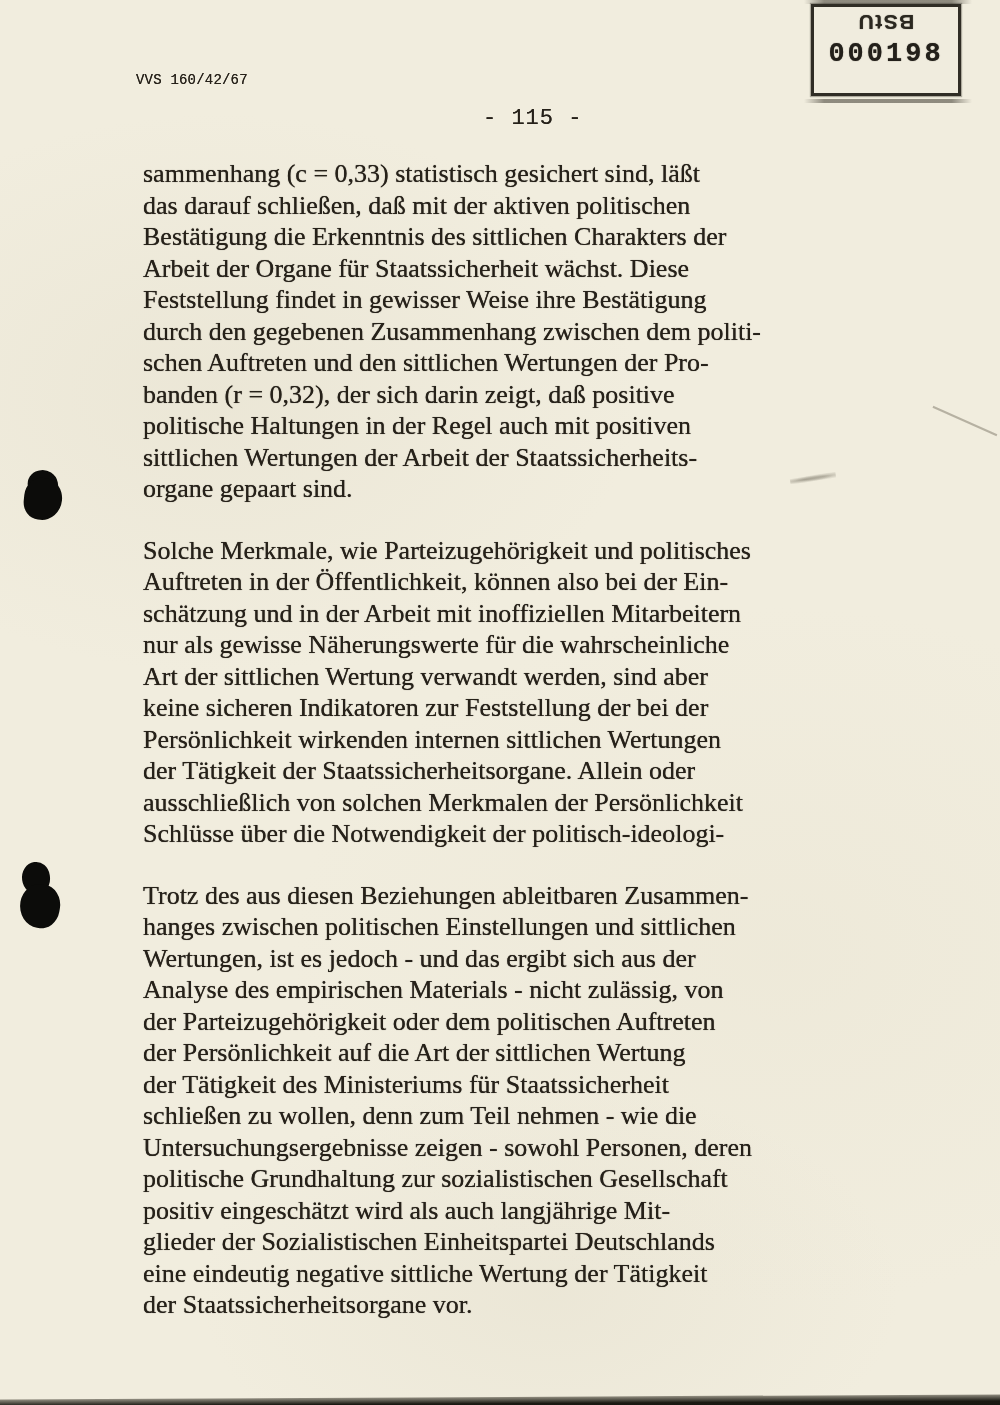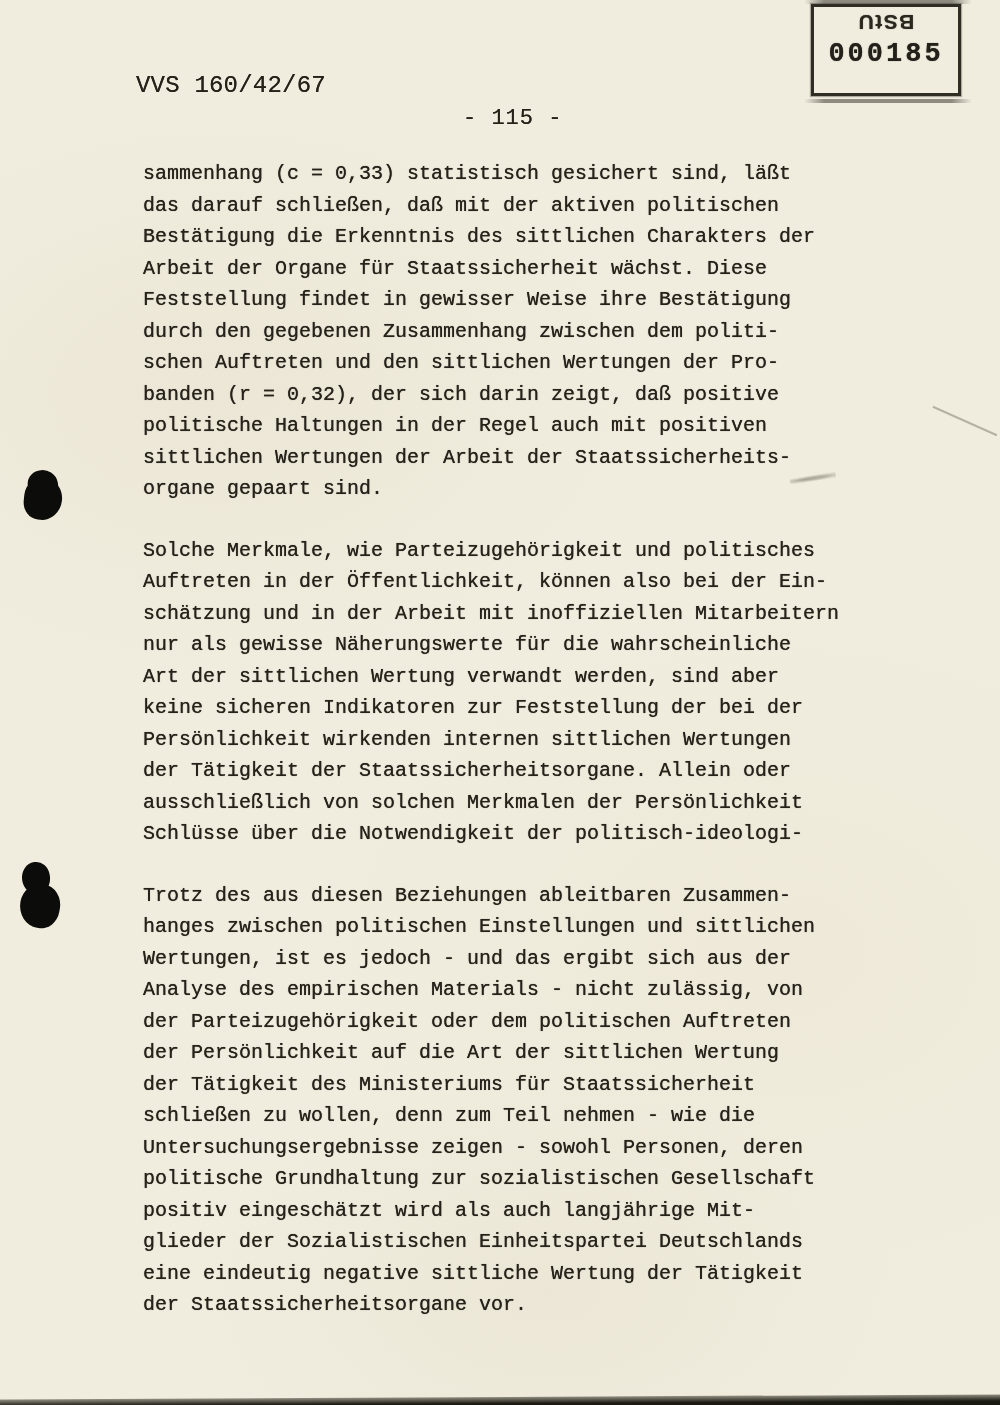--- a/index.html
+++ b/index.html
@@ -19,28 +19,28 @@
       radial-gradient(ellipse 500px 300px at 55% 92%, rgba(218,212,192,0.25), transparent 70%);
     font-family: "Liberation Mono", monospace;
     color: #262119;
   }
 
   
   .classification {
     position: absolute;
     left: 136px;
     top: 72px;
-    font-size: 24px;
+    font-size: 14px;
     letter-spacing: 0.2px;
     text-shadow: 0 0 0.6px rgba(32,28,22,0.85);
     white-space: nowrap;
   }
   .page-number {
     position: absolute;
-    left: 463px;
+    left: 483px;
     top: 106px;
     font-size: 22px;
     letter-spacing: 1px;
     text-shadow: 0 0 0.6px rgba(32,28,22,0.85);
     white-space: nowrap;
   }
 
   
   .stamp {
     position: absolute;
@@ -88,25 +88,26 @@
 
   
   .body-text {
     position: absolute;
     left: 143px;
     top: 158px;
     width: 780px;
   }
   .body-text p {
     margin: 0 0 30px 0;
-    font-size: 20px;
+    font-size: 26px;
     line-height: 31.5px;
     letter-spacing: 0px;
     white-space: pre-line;
     text-shadow: 0 0 0.7px rgba(32,28,22,0.9);
+    font-family: Liberation Serif, serif;
   }
 
   
   .ink-blot { position: absolute; }
   .ink-blot span { position: absolute; background: #0c0c0a; display: block; }
   .blot-top { left: 24px; top: 470px; width: 40px; height: 52px; }
   .blot-top .lobe-a { left: 4px; top: 0; width: 30px; height: 30px; border-radius: 46% 54% 50% 50%; transform: rotate(-12deg); }
   .blot-top .lobe-b { left: 0; top: 8px; width: 38px; height: 42px; border-radius: 48% 52% 55% 45%; transform: rotate(6deg); }
   .blot-bottom { left: 18px; top: 862px; width: 44px; height: 66px; }
   .blot-bottom .lobe-a { left: 4px; top: 0; width: 28px; height: 32px; border-radius: 52% 48% 50% 50%; transform: rotate(-8deg); }
@@ -145,21 +146,21 @@
   }
 </style>
 </head>
 <body>
 
 <div class="scan">
 
   <div class="stamp-streak top"></div>
   <div class="stamp">
     <div class="stamp-org">BStU</div>
-    <div class="stamp-number">000185</div>
+    <div class="stamp-number">000198</div>
   </div>
   <div class="stamp-streak bottom"></div>
 
   <div class="classification">VVS 160/42/67</div>
   <div class="page-number">- 115 -</div>
 
   <div class="body-text">
     <p>sammenhang (c = 0,33) statistisch gesichert sind, läßt
 das darauf schließen, daß mit der aktiven politischen
 Bestätigung die Erkenntnis des sittlichen Charakters der

